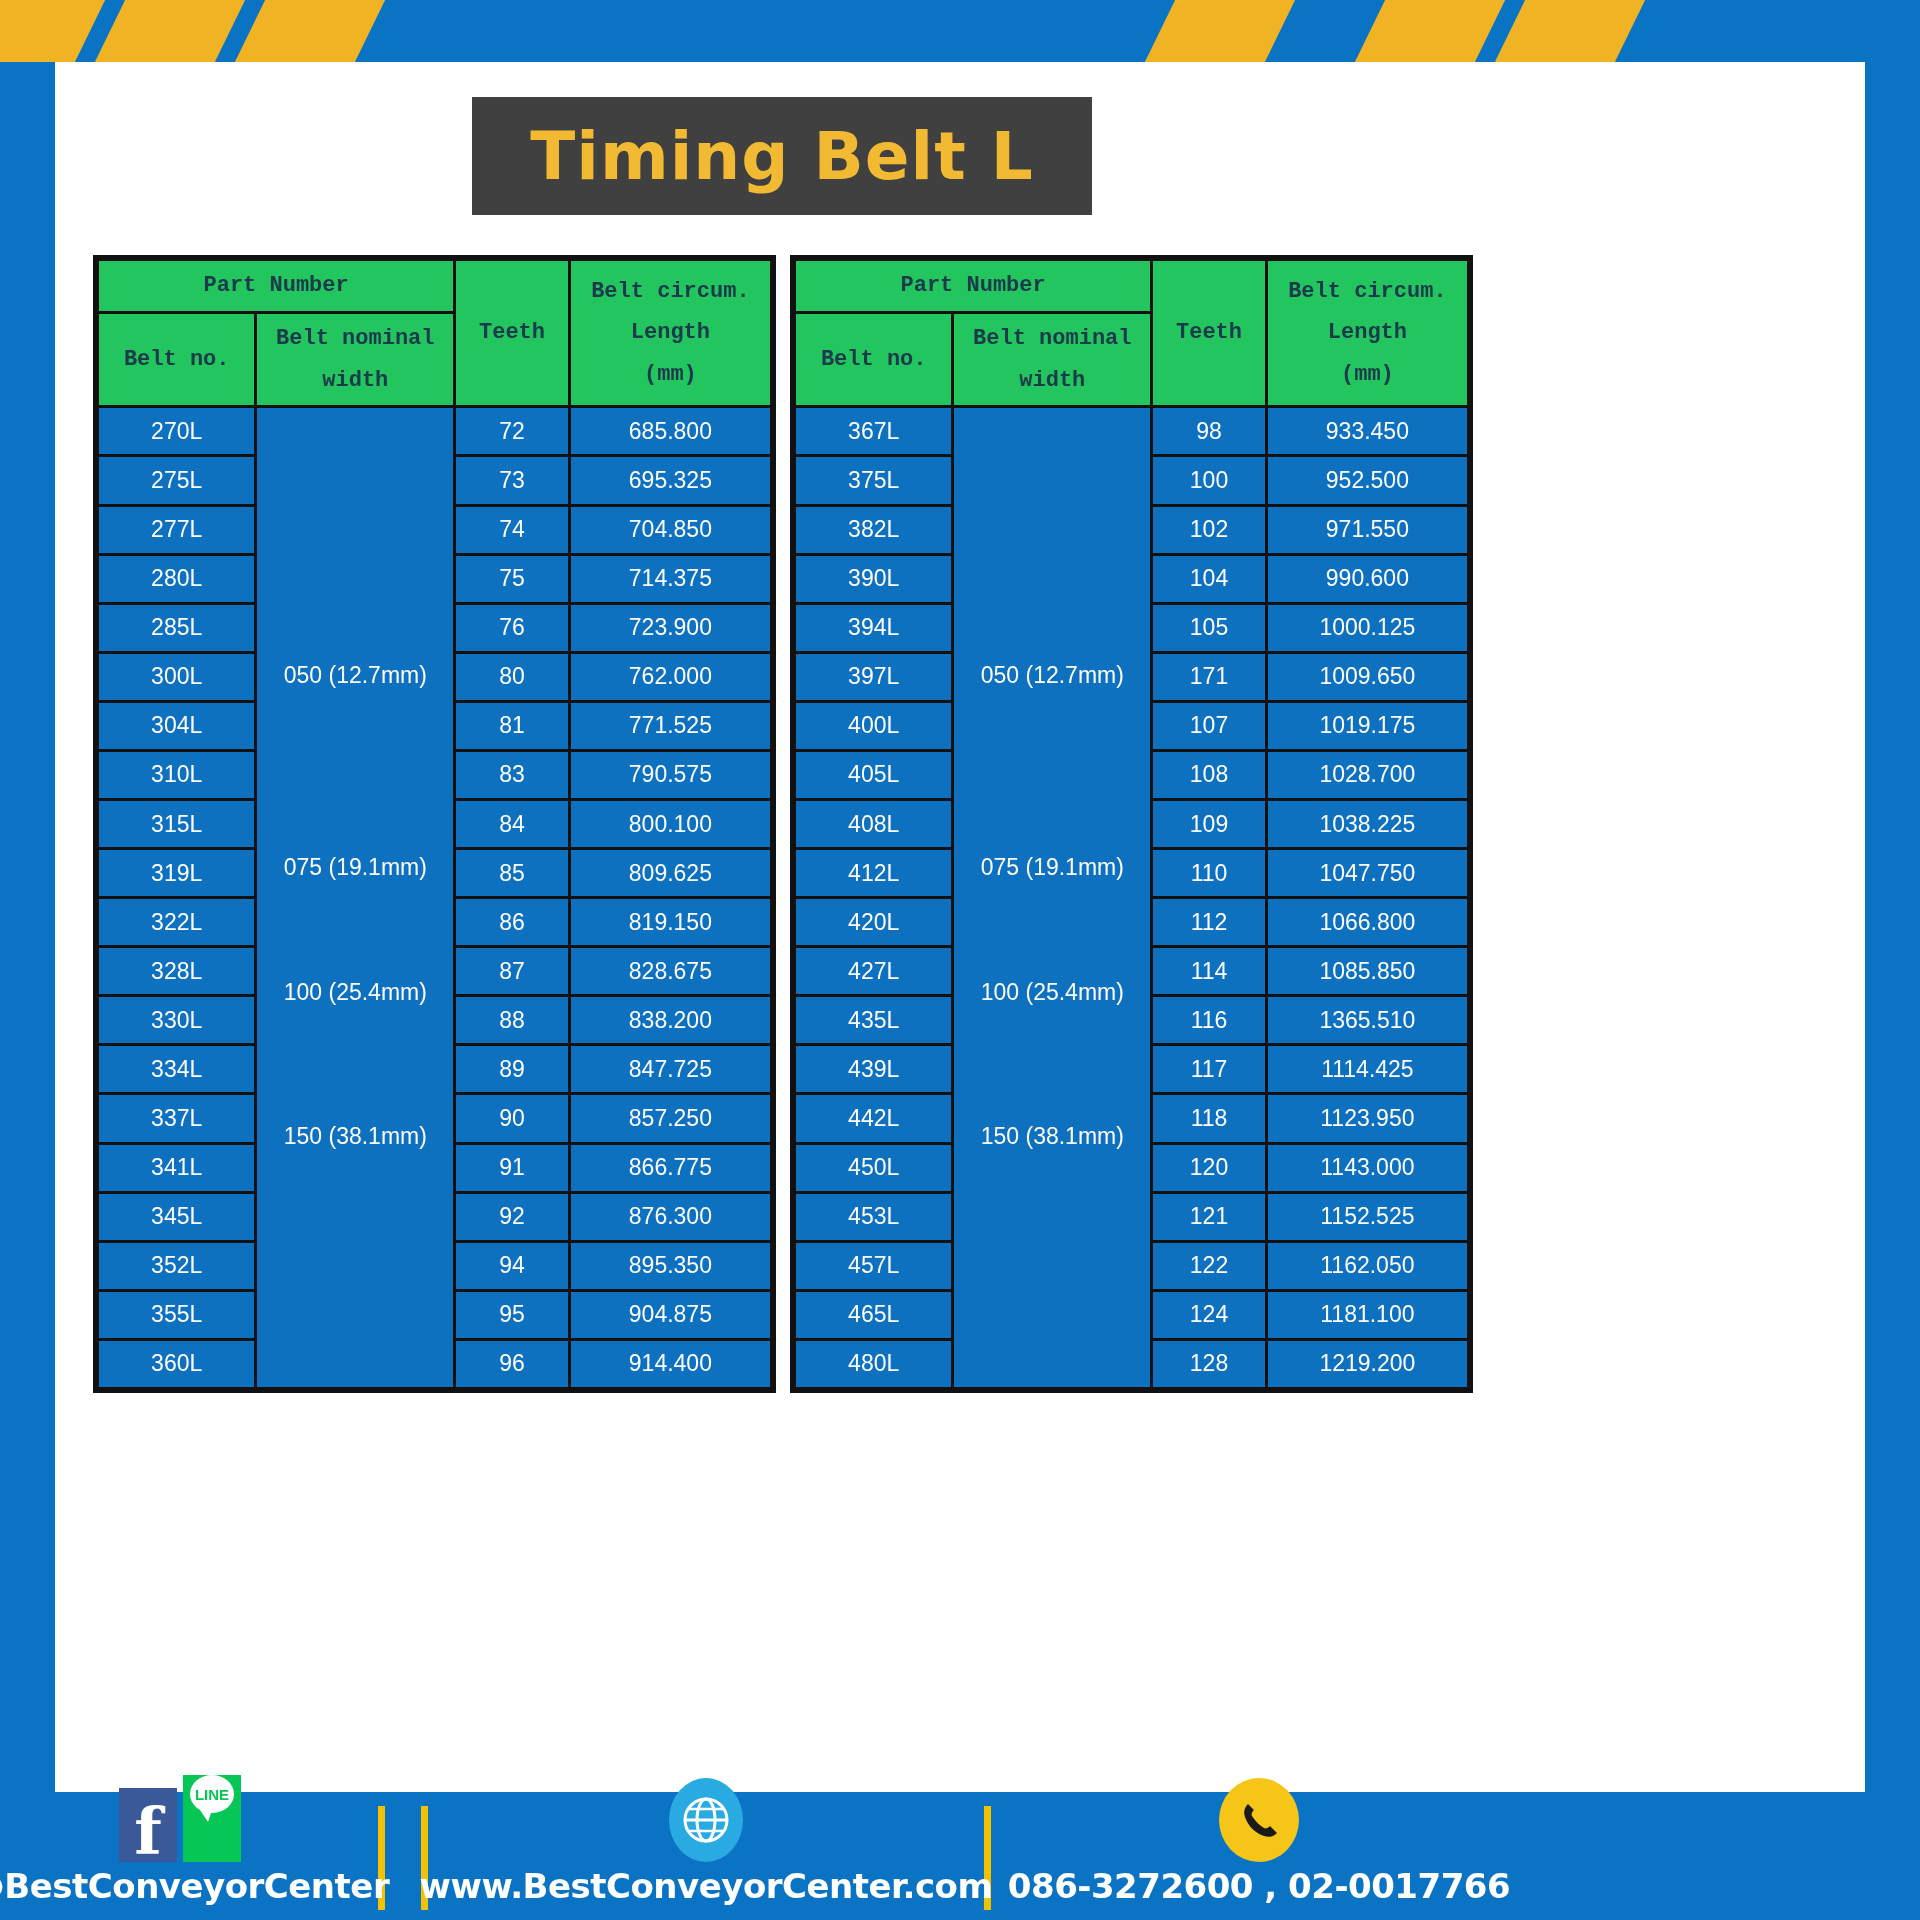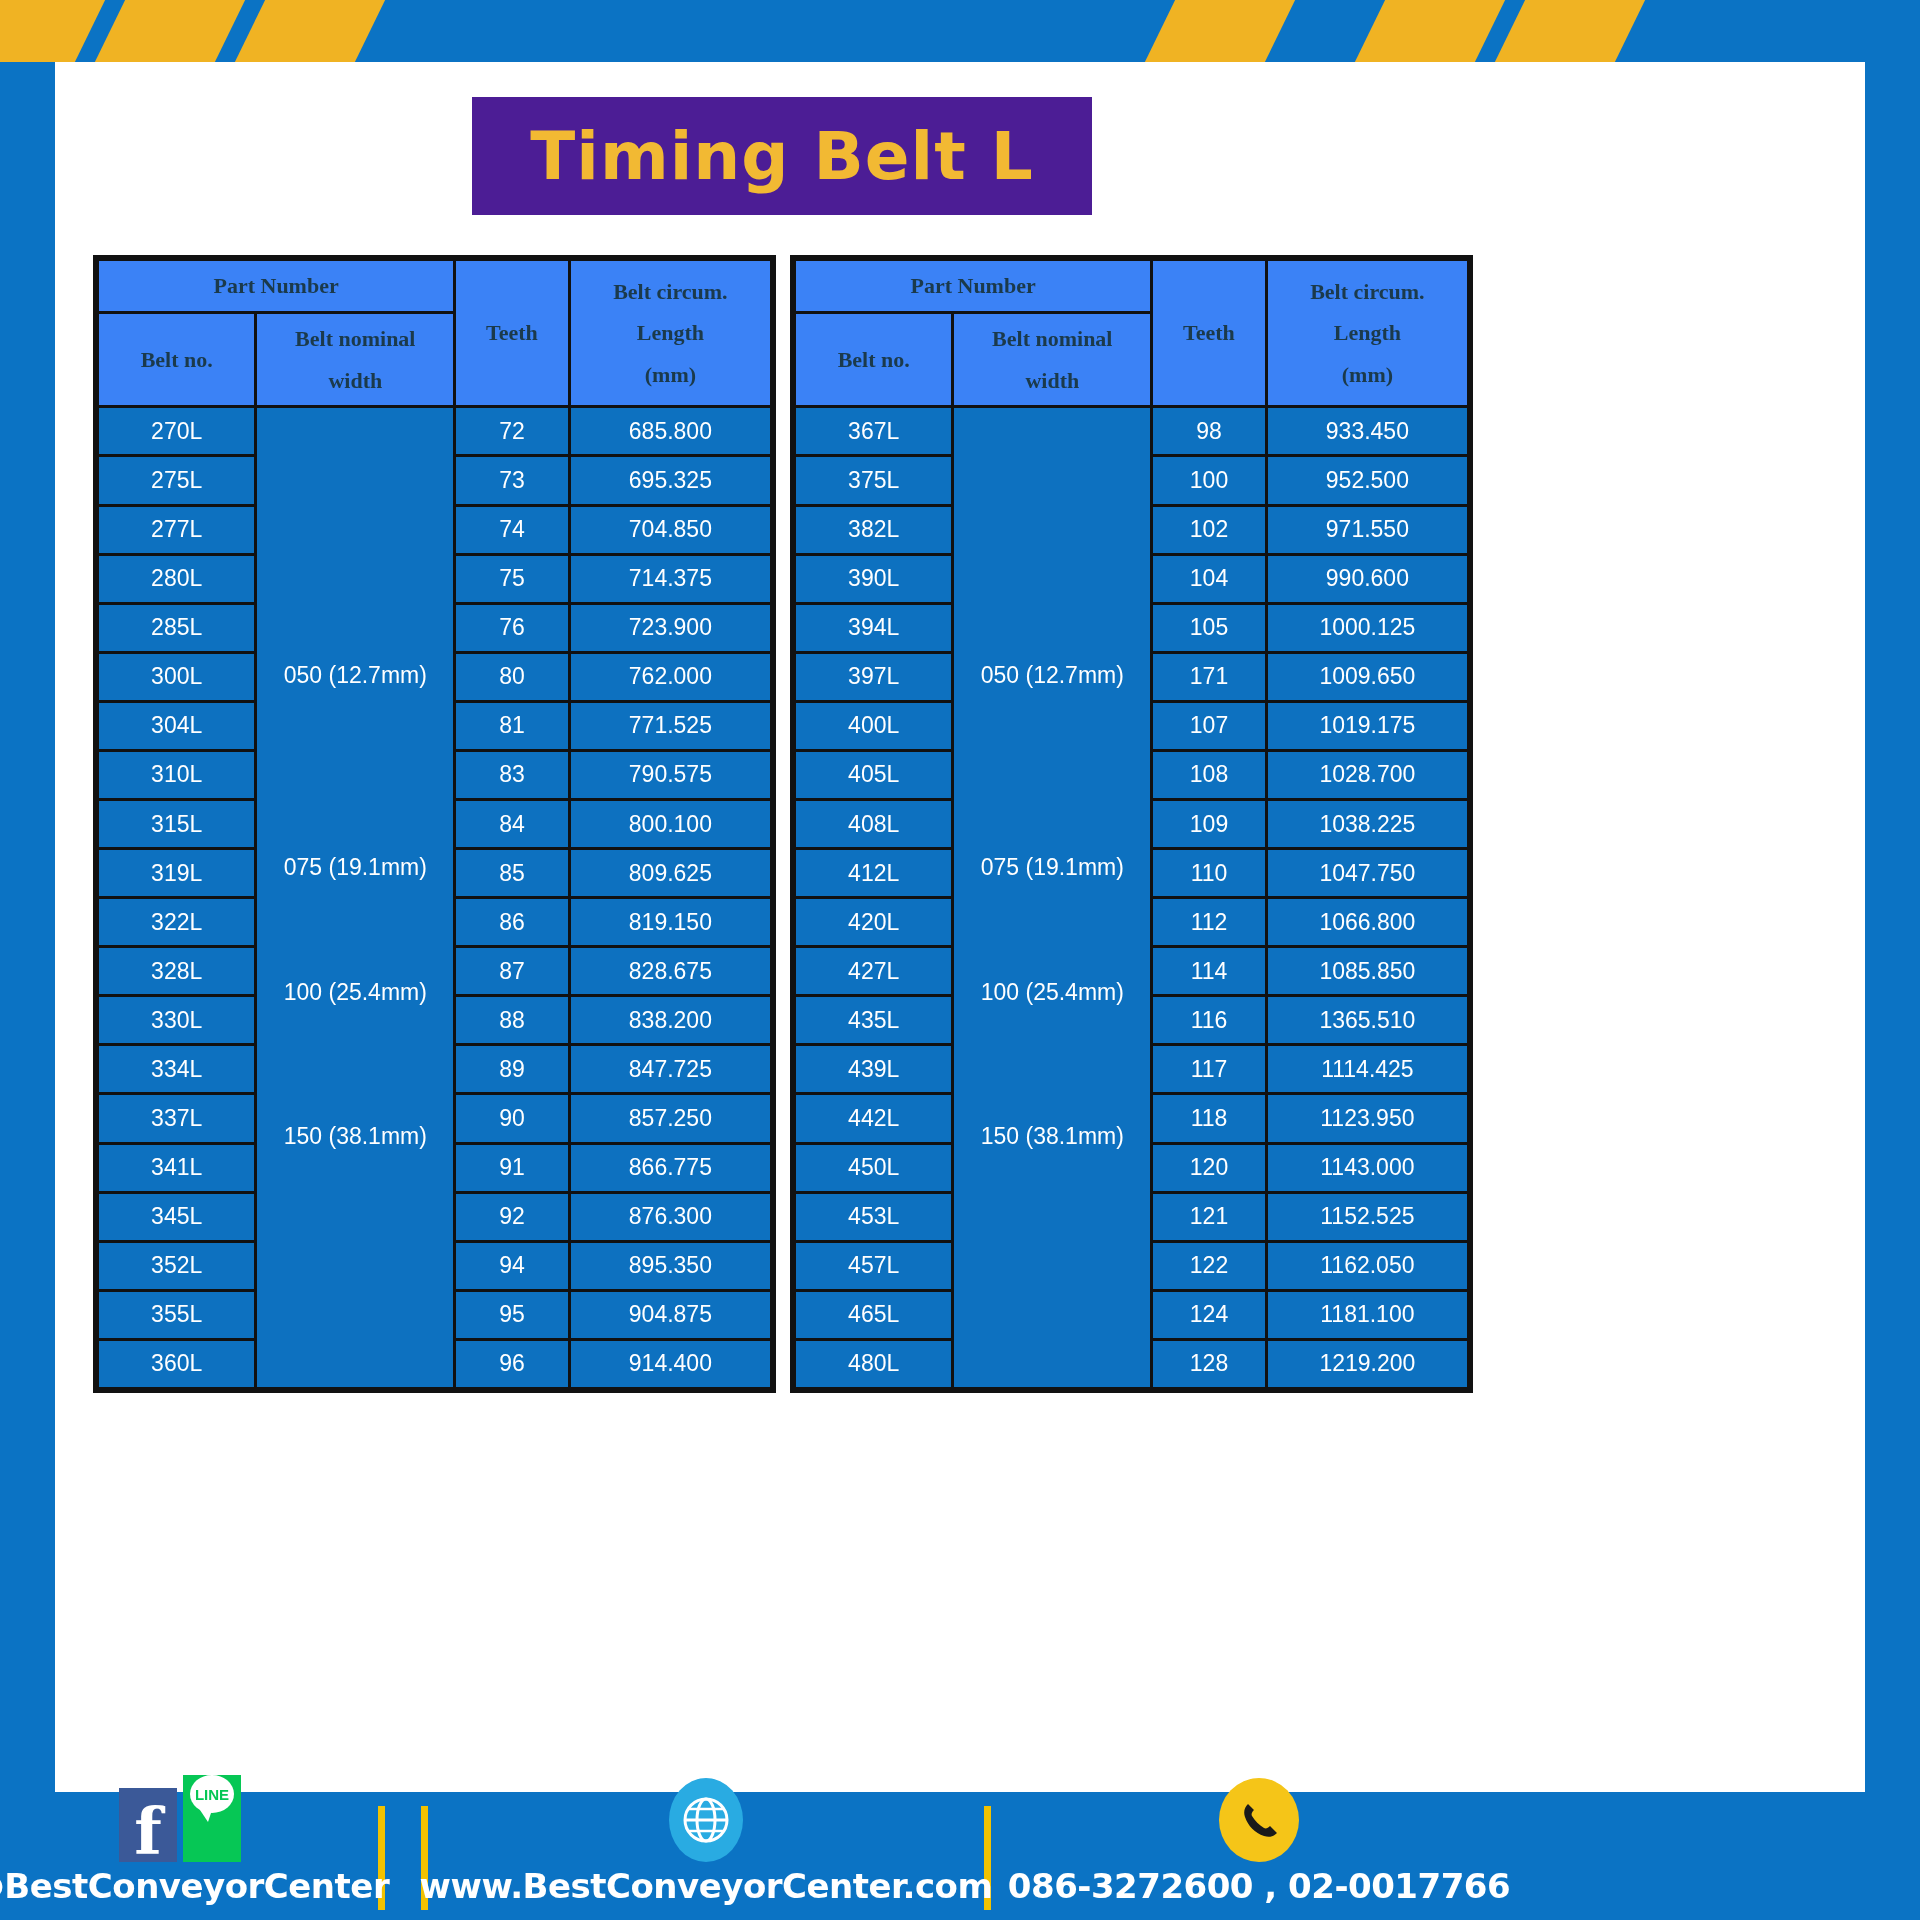--- a/index.html
+++ b/index.html
@@ -35,21 +35,21 @@
     left: 55px; top: 62px;
     width: 1810px; height: 1730px;
     background: #ffffff;
   }
 
   
   .title-box {
     position: absolute;
     left: 472px; top: 97px;
     width: 620px; height: 118px;
-    background: #4c1d95;
+    background: #404040;
     display: flex; align-items: center; justify-content: center;
   }
   .title-box .title-text {
     color: #f2b933;
     font-size: 66px;
     font-weight: 700;
     letter-spacing: 1px;
     font-family: "DejaVu Sans", sans-serif;
   }
 
@@ -77,25 +77,25 @@
     width: 100%; height: 100%;
     border-collapse: collapse;
     table-layout: fixed;
   }
   table.belt th, table.belt td {
     border: 3px solid #111;
     text-align: center;
     vertical-align: middle;
   }
   table.belt th {
-    background: #3b82f6;
+    background: #22c55e;
     color: #1b3a4b;
     font-size: 22px;
     font-weight: 700;
-    font-family: Liberation Serif, serif;
+    font-family: Liberation Mono, monospace;
     line-height: 1.9;
     padding: 4px 2px;
   }
   table.belt td {
     background: #0d71c0;
     color: #ffffff;
     font-size: 23px;
     font-weight: 400;
     padding: 9px 2px;
     height: 45px;

